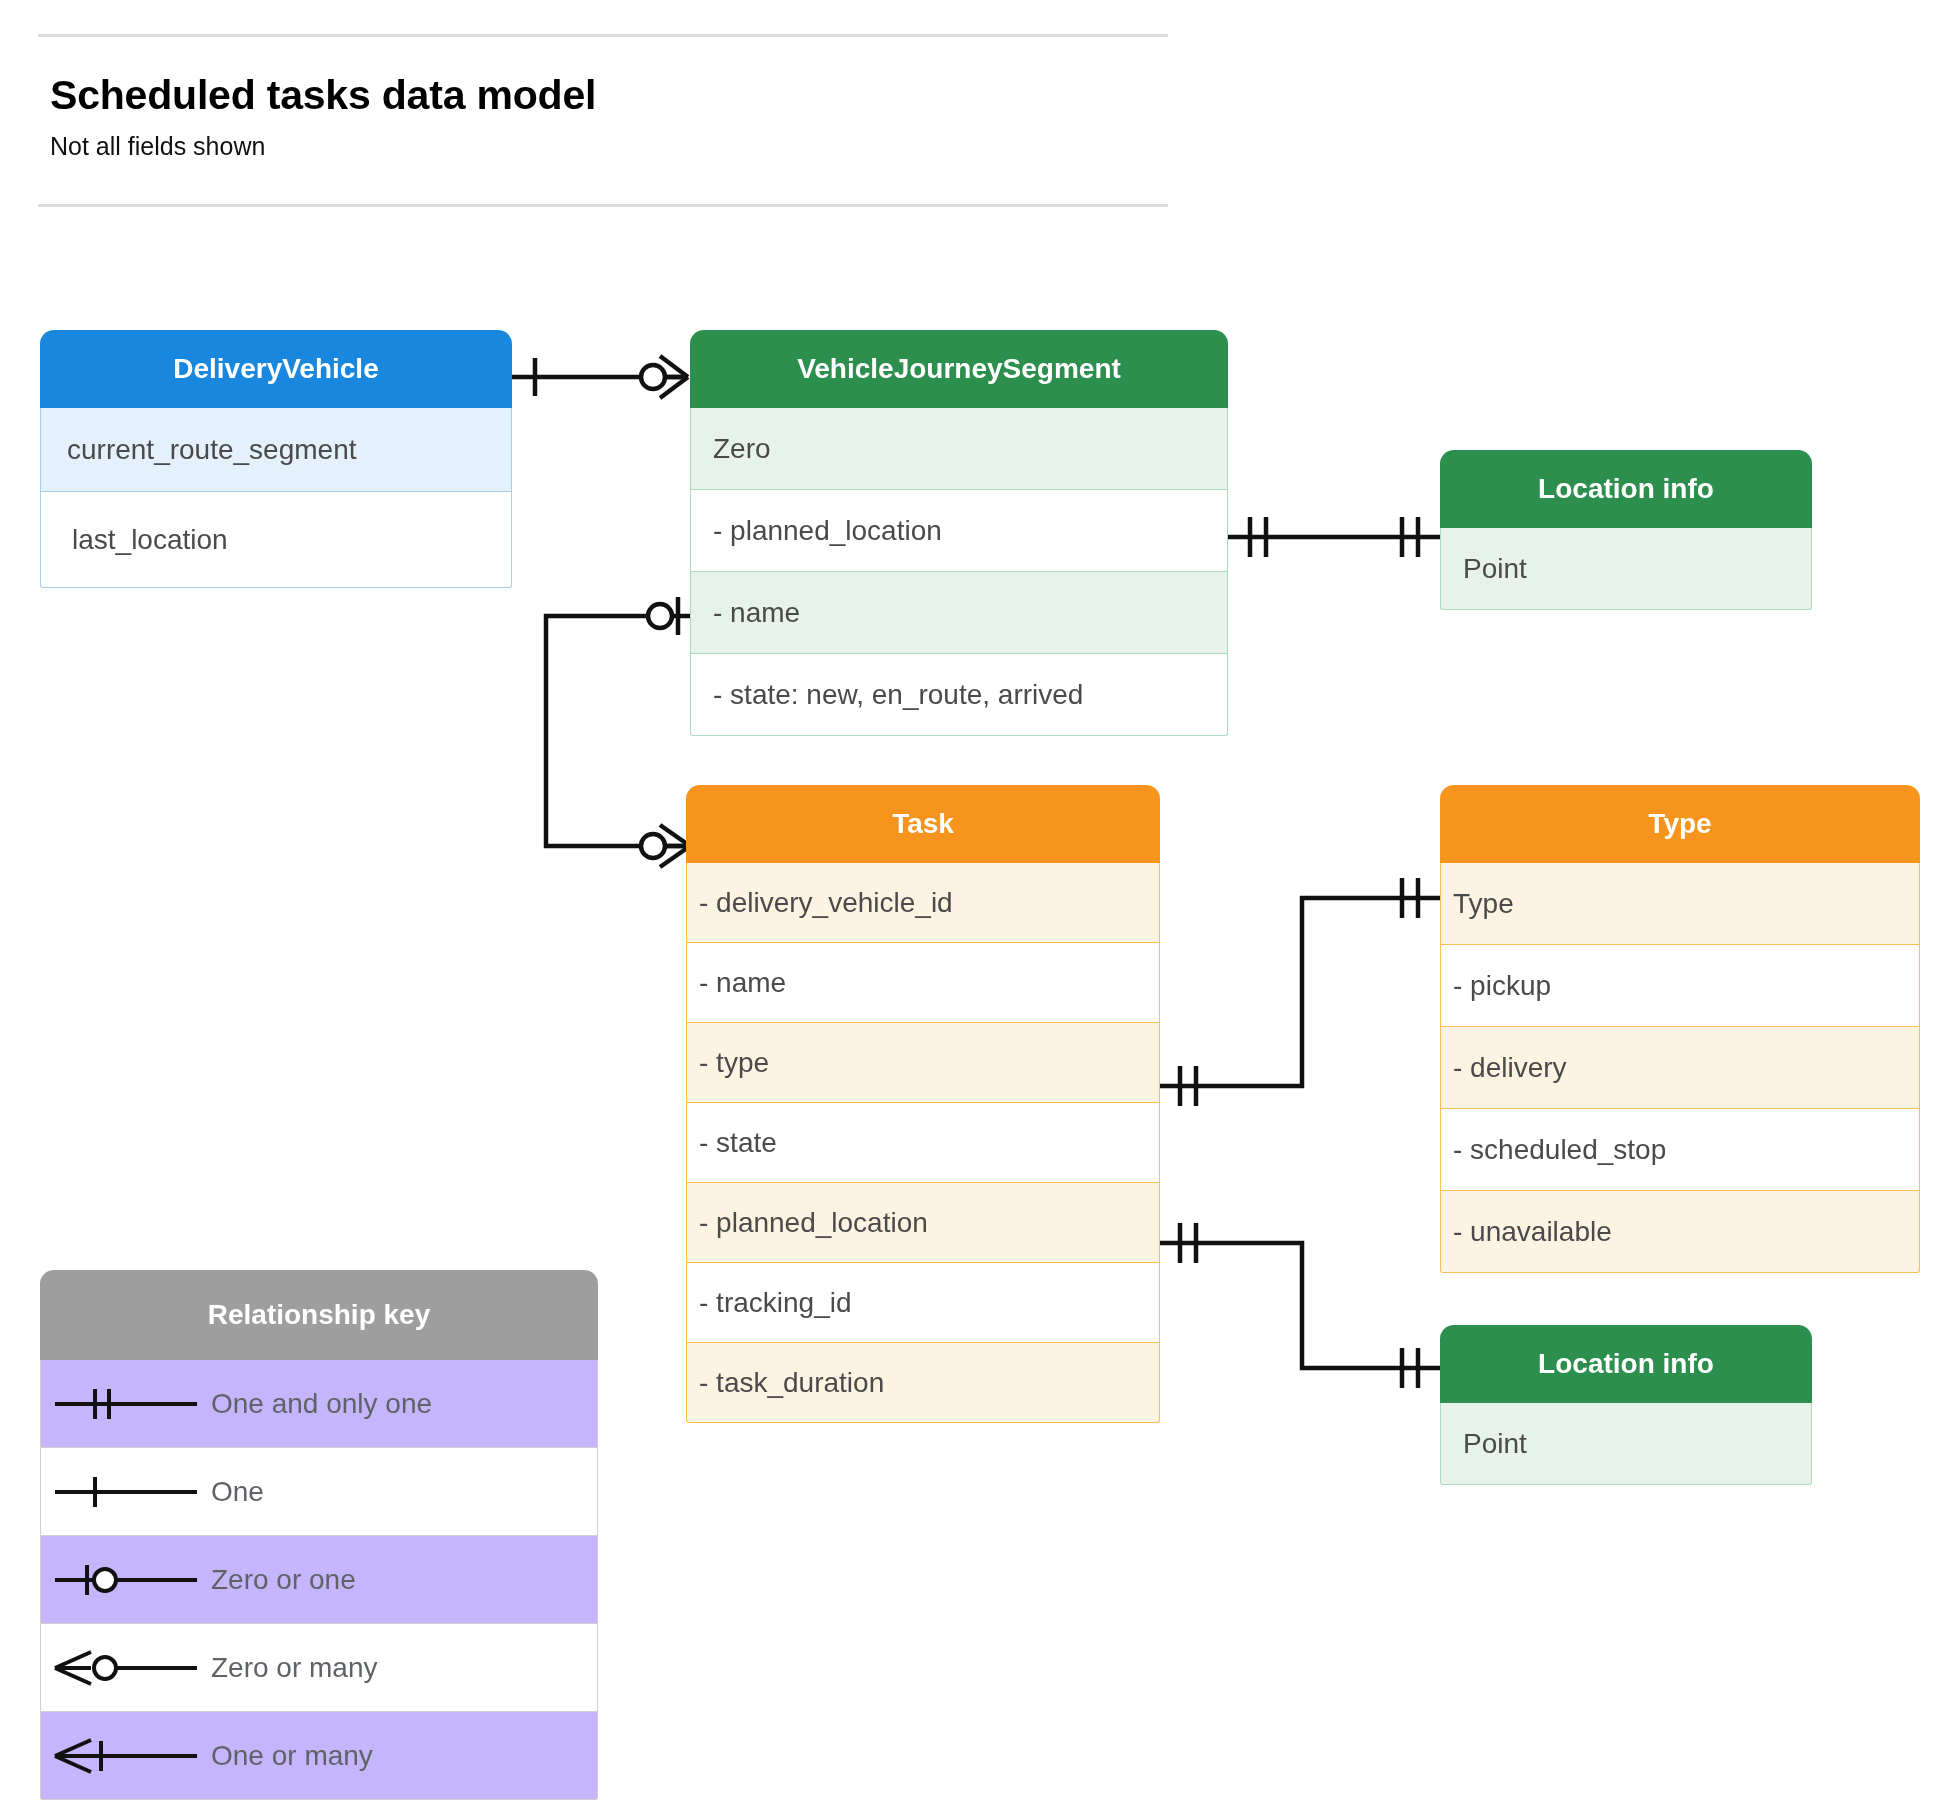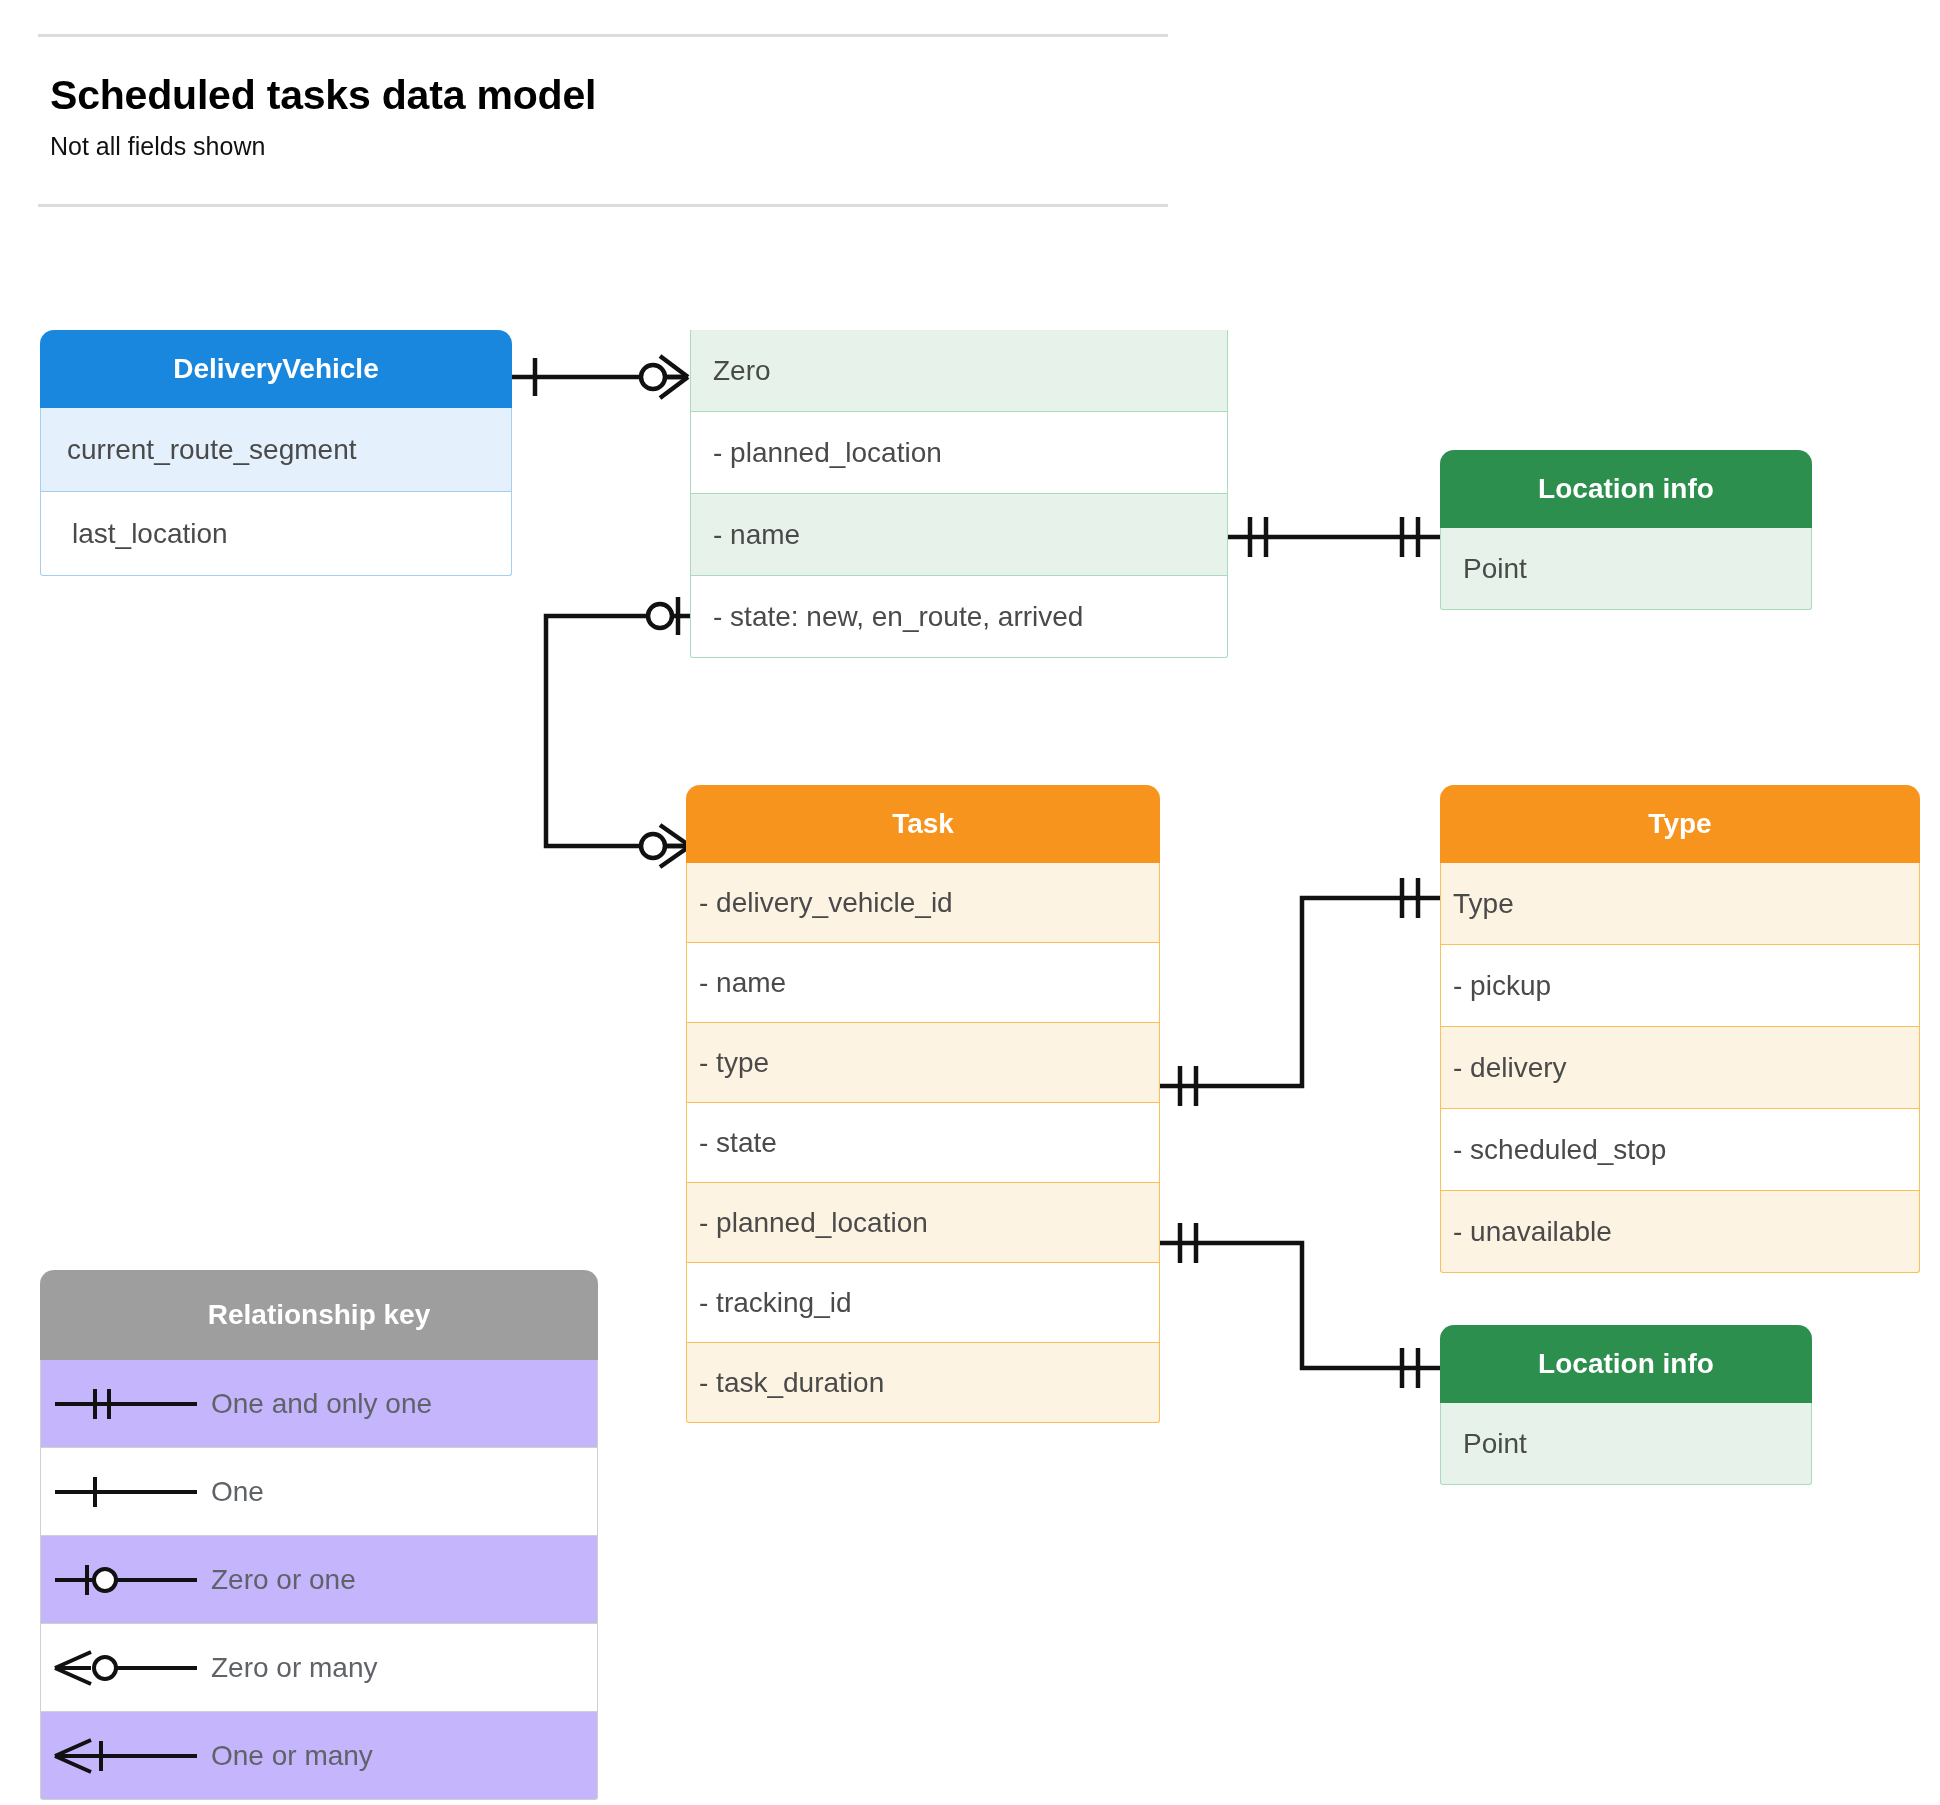--- a/index.html
+++ b/index.html
@@ -198,25 +198,26 @@
       <line x1="1196" y1="1223" x2="1196" y2="1263" stroke-width="4.5"></line>
       <line x1="1402" y1="1348" x2="1402" y2="1388" stroke-width="4.5"></line>
       <line x1="1418" y1="1348" x2="1418" y2="1388" stroke-width="4.5"></line>
     </g>
   </svg>
 
   <div class="entity t-blue" id="e-deliveryvehicle" style="left:40px; top:330px; width:472px;">
     <div class="hdr" style="height:78px;">DeliveryVehicle</div>
     <div class="rows">
       <div class="row alt first" style="height:84px;">current_route_segment</div>
-      <div class="row plain last" style="height:84px;padding-left:31px;">last_location</div>
+      <div class="row plain last" style="height:96px;padding-left:31px;">last_location</div>
     </div>
   </div>
 
   <div class="entity t-green" id="e-vjs" style="left:690px; top:330px; width:538px;">
+    <div class="hdr" style="height:78px;">VehicleJourneySegment</div>
     <div class="rows">
       <div class="row alt first" style="height:82px;">Zero</div>
       <div class="row plain" style="height:82px;">-  planned_location</div>
       <div class="row alt" style="height:82px;">- name</div>
       <div class="row plain last" style="height:82px;">- state: new, en_route, arrived</div>
     </div>
   </div>
 
   <div class="entity t-green" id="e-locinfo-top" style="left:1440px; top:450px; width:372px;">
     <div class="hdr" style="height:78px;">Location info</div>

